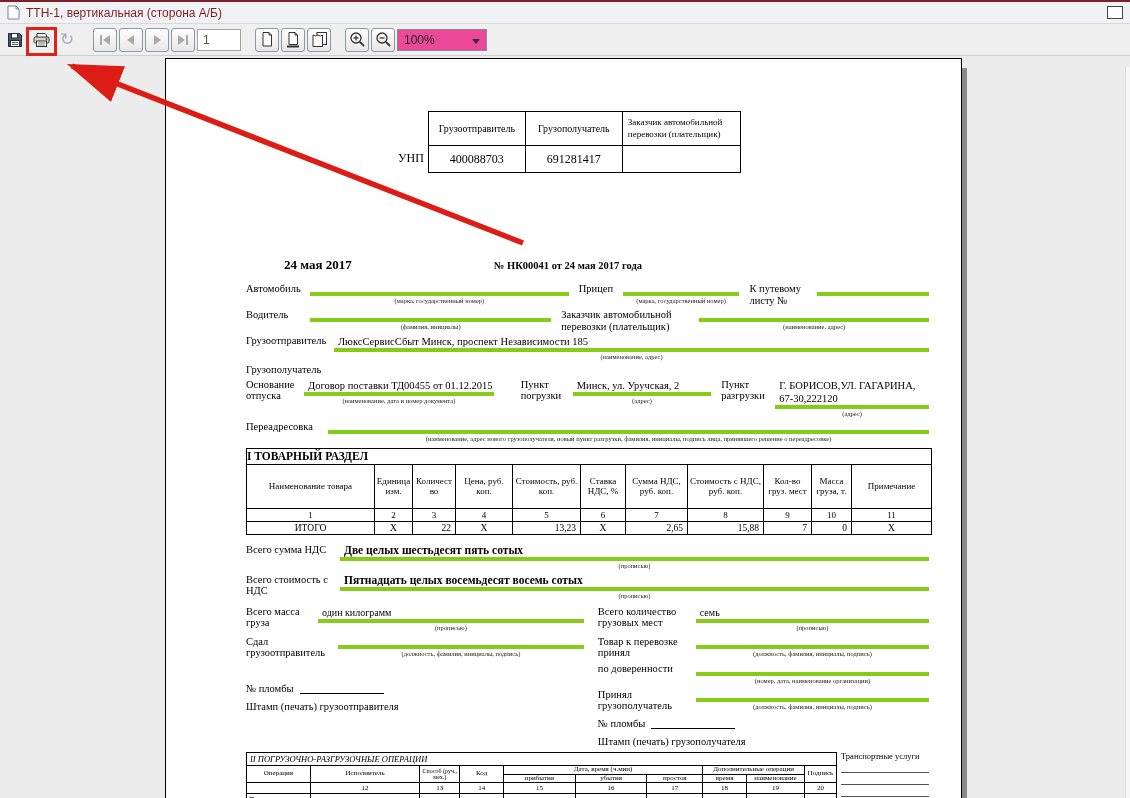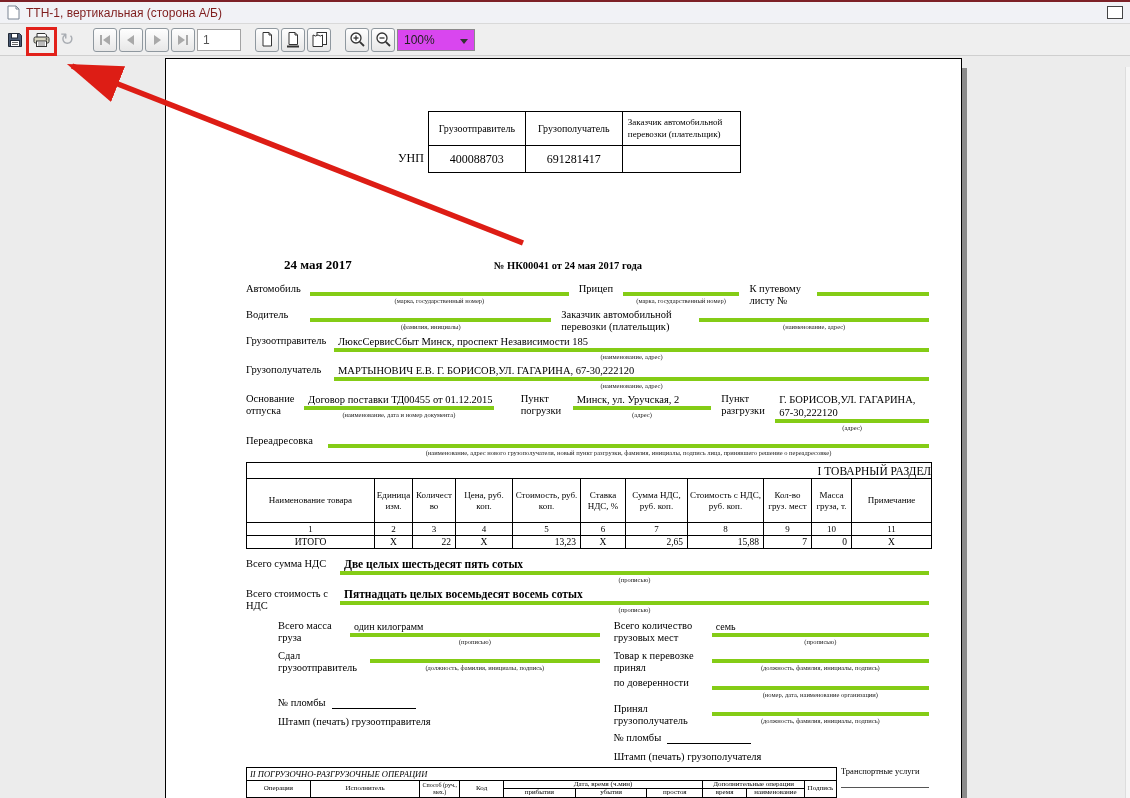--- a/index.html
+++ b/index.html
@@ -15,21 +15,21 @@
 
   
   .toolbar { height:32px; background:#efefef; border-bottom:1px solid #cfcfcf;
              display:flex; align-items:center; padding:0 3px; gap:2px; }
   .tbtn { width:24px; height:24px; display:flex; align-items:center; justify-content:center;
           border:1px solid transparent; border-radius:3px; background:transparent; flex-shrink:0; }
   .tbtn.bordered { border:1px solid #8f989f; background:linear-gradient(#fefefe,#e7e7e7); }
   .group-gap { width:10px; flex-shrink:0; }
   .page-input { width:44px; height:22px; border:1px solid #a3a3a3; background:#fff; font-size:12px;
                 color:#555; padding-left:5px; display:flex; align-items:center; }
-  .combo { width:78px; height:22px; border:1px solid #8a8a8a; background:#d946ef; font-size:12px; color:#222;
+  .combo { width:90px; height:22px; border:1px solid #8a8a8a; background:#ec4899; font-size:12px; color:#222;
            display:flex; align-items:center; padding:0 6px; position:relative; }
   .combo .arrow { position:absolute; right:6px; top:9px; width:0; height:0;
                   border-left:4px solid transparent; border-right:4px solid transparent; border-top:5px solid #333; }
   .refresh-glyph { font-size:17px; color:#a9adb3; line-height:1; }
 
   
   .print-highlight { position:absolute; left:26px; top:27px; width:31px; height:29px;
                      border:3px solid #e2211a; z-index:60; }
   .arrow-overlay { position:absolute; left:0; top:0; width:1130px; height:798px; z-index:55; pointer-events:none; }
 
@@ -59,33 +59,33 @@
   .frow { display:flex; align-items:flex-start; margin-top:3px; }
   .lbl { font-size:10.5px; line-height:11.5px; flex-shrink:0; }
   .fld { flex:1; display:flex; flex-direction:column; min-width:0; margin-left:6px; }
   .ln  { border-bottom:4px solid #84cc16; font-size:10.5px; line-height:13px; min-height:13px; padding:0 4px; white-space:nowrap; }
   .ln.wrap { white-space:normal; }
   .cap { font-size:6.5px; color:#222; text-align:center; line-height:9px; min-height:9px; }
 
   
   .goods { width:100%; border-collapse:collapse; margin-top:5px; table-layout:fixed; }
   .goods th, .goods td { border:1px solid #000; font-weight:normal; overflow:hidden; }
-  .goods .ttl { font-weight:normal; font-size:11.5px; text-align:right; height:16px; }
+  .goods .ttl { font-weight:bold; font-size:11.5px; text-align:left; height:16px; }
   .goods th { font-size:9px; line-height:1.15; height:44px; text-align:center; vertical-align:middle; padding:1px 1px; overflow-wrap:anywhere; }
   .goods .nums td { font-size:9px; height:13px; text-align:center; }
   .goods .tot td { font-size:9.5px; height:13px; text-align:center; }
   .goods .tot td.r { text-align:right; padding-right:4px; }
 
   
   .words { margin-top:9px; }
   .wrow { display:flex; align-items:flex-start; margin-top:4px; }
   .wlbl { font-size:10.5px; line-height:11.5px; flex-shrink:0; }
   .bv { font-weight:bold; font-size:11.5px; }
   .twocol { display:flex; margin-top:2px; }
-  .col-l { flex:1.02; margin-right:14px;margin-left:32px; }
+  .col-l { flex:1.02; margin-right:14px; }
   .col-r { flex:1; }
   .sealrow { display:flex; align-items:flex-end; margin-top:12px; }
   .sealline { width:84px; border-bottom:1px solid #000; height:11px; margin-left:6px; }
   .stamp { font-size:10.5px; margin-top:7px; }
   .spacer14 { height:12px; }
 
   
   .ops-wrap { display:flex; margin-top:5px; align-items:flex-start; }
   .ops { border-collapse:collapse; table-layout:fixed; flex:1; }
   .ops th, .ops td { border:1px solid #000; font-weight:normal; padding:0 2px; overflow:hidden; }
@@ -265,24 +265,20 @@
         </div>
         <div class="frow">
           <span class="lbl" style="width:82px">Грузоотправитель</span>
           <span class="fld">
             <span class="ln">ЛюксСервисСбыт Минск, проспект Независимости 185</span>
             <span class="cap">(наименование, адрес)</span>
           </span>
         </div>
         <div class="frow">
           <span class="lbl" style="width:82px">Грузополучатель</span>
-          <span class="fld">
-            <span class="ln">МАРТЫНОВИЧ Е.В. Г. БОРИСОВ,УЛ. ГАГАРИНА, 67-30,222120</span>
-            <span class="cap">(наименование, адрес)</span>
-          </span>
         </div>
         <div class="frow">
           <span class="lbl" style="width:52px">Основание отпуска</span>
           <span class="fld" style="flex:1.85">
             <span class="ln">Договор поставки ТД00455 от 01.12.2015</span>
             <span class="cap">(наименование, дата и номер документа)</span>
           </span>
           <span class="lbl" style="width:46px;margin-left:27px">Пункт погрузки</span>
           <span class="fld" style="flex:1.35">
             <span class="ln">Минск, ул. Уручская, 2</span>

